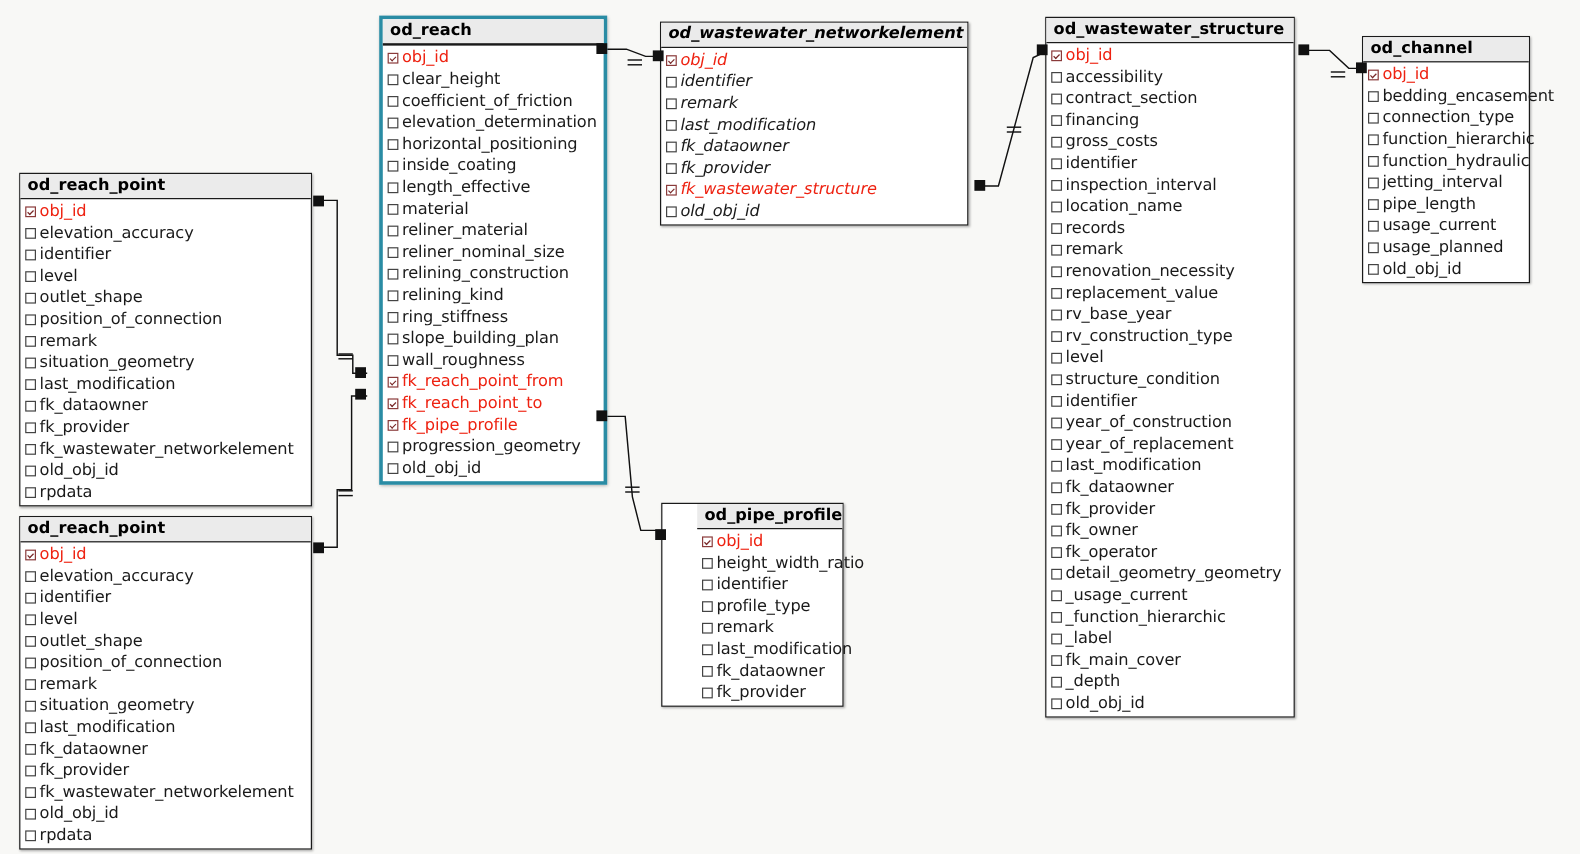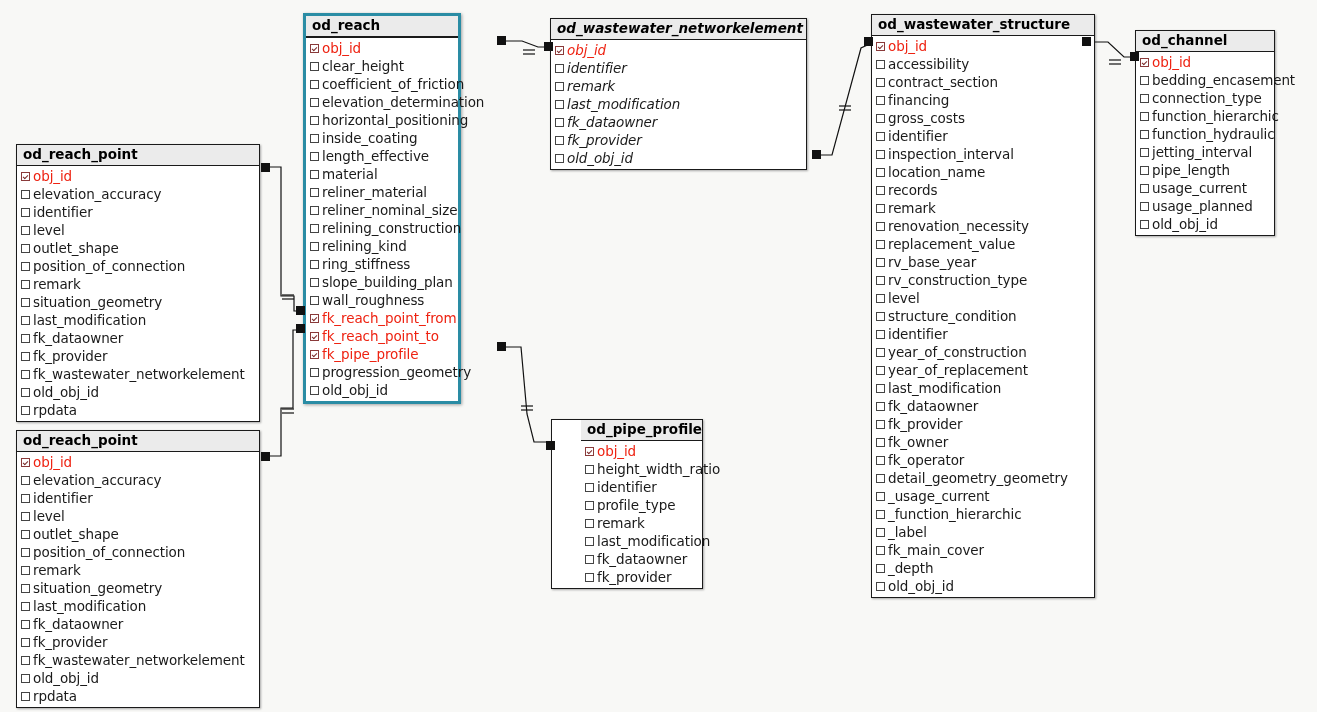--- a/index.html
+++ b/index.html
@@ -256,21 +256,21 @@
           <div class="field">
             <span class="cbx"></span>
             <span class="fname">old_obj_id</span>
           </div>
           <div class="field">
             <span class="cbx"></span>
             <span class="fname">rpdata</span>
           </div>
         </div>
       </div>
-      <div class="entity selected" style="left: 303px; top: 13px; width: 158px;">
+      <div class="entity selected" style="left: 316px; top: 13px; width: 190px;">
         <div class="entity-header">od_reach</div>
         <div class="fields">
           <div class="field key">
             <span class="cbx"></span>
             <span class="fname">obj_id</span>
           </div>
           <div class="field">
             <span class="cbx"></span>
             <span class="fname">clear_height</span>
           </div>
@@ -368,20 +368,24 @@
             <span class="fname">last_modification</span>
           </div>
           <div class="field">
             <span class="cbx"></span>
             <span class="fname">fk_dataowner</span>
           </div>
           <div class="field">
             <span class="cbx"></span>
             <span class="fname">fk_provider</span>
           </div>
+          <div class="field key">
+            <span class="cbx"></span>
+            <span class="fname">fk_wastewater_structure</span>
+          </div>
           <div class="field">
             <span class="cbx"></span>
             <span class="fname">old_obj_id</span>
           </div>
         </div>
       </div>
       <div class="entity" style="left: 551px; top: 419px; width: 152px; padding-left: 29px;">
         <div class="entity-header">od_pipe_profile</div>
         <div class="fields">
           <div class="field key">
@@ -411,21 +415,21 @@
           <div class="field">
             <span class="cbx"></span>
             <span class="fname">fk_dataowner</span>
           </div>
           <div class="field">
             <span class="cbx"></span>
             <span class="fname">fk_provider</span>
           </div>
         </div>
       </div>
-      <div class="entity" style="left: 871px; top: 14px; width: 224px;">
+      <div class="entity" style="left: 871px; top: 14px; width: 208px;">
         <div class="entity-header">od_wastewater_structure</div>
         <div class="fields">
           <div class="field key">
             <span class="cbx"></span>
             <span class="fname">obj_id</span>
           </div>
           <div class="field">
             <span class="cbx"></span>
             <span class="fname">accessibility</span>
           </div>

